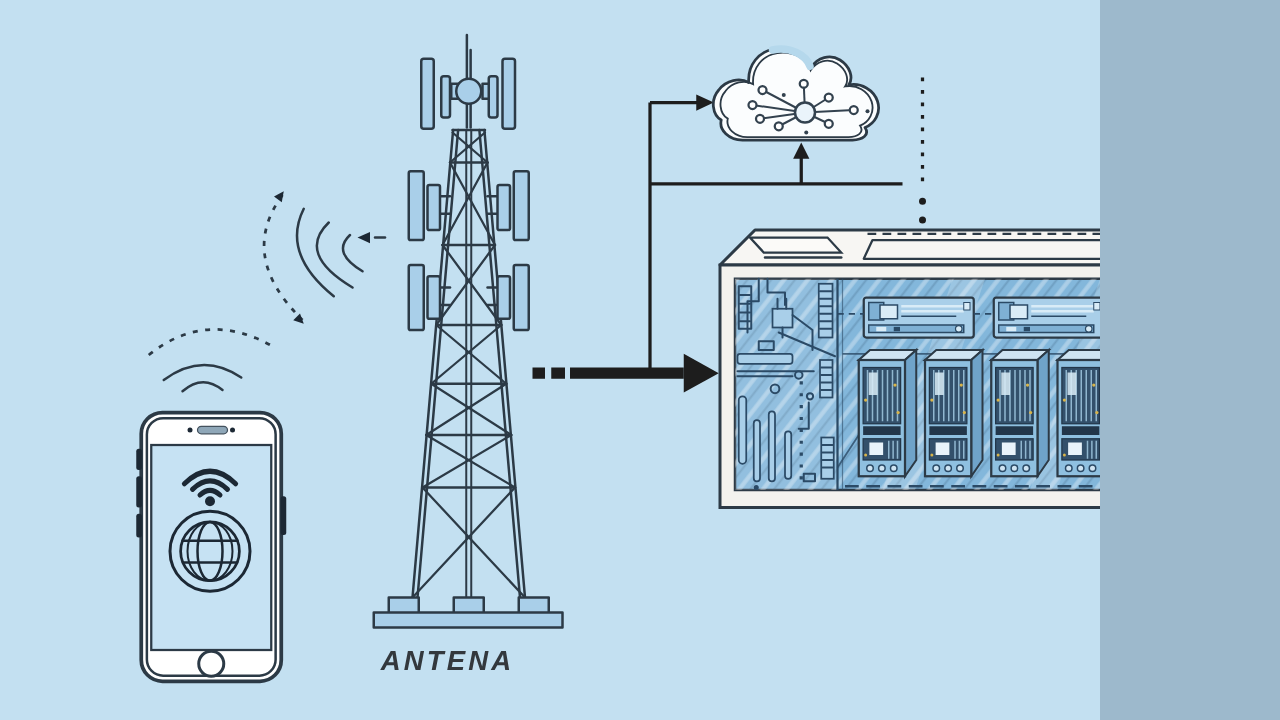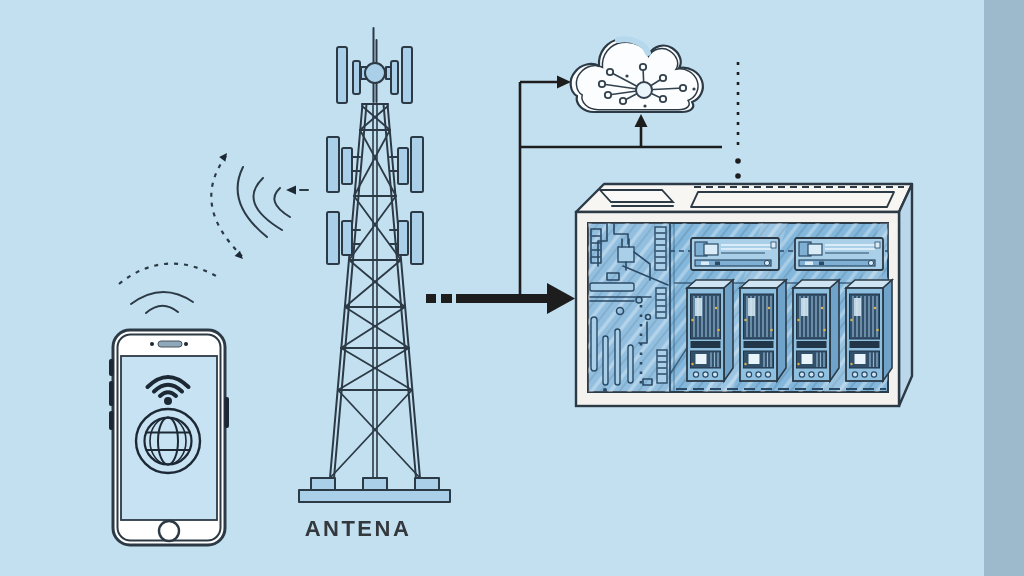--- a/index.html
+++ b/index.html
@@ -1,19 +1,20 @@
 <!DOCTYPE html>
 <html style="--background: #c3e0f1; --outline: #2c3a46; --icon-navy: #1c2834; --panel-blue: #a9cfe9; --arrow-black: #1d1d1d; --label-text: #33383d; --server-frame: #f3f2ee; --server-top: #f7f6f3; --server-side: #bad7eb; --interior-blue: #83b7db; --interior-dark: #2b4a66; --module-blue: #8fc0e0; --module-dark: #33506b; --detail-light: #d9ecf7; --accent-yellow: #d8b44a; --cloud-fill: #fbfdfe; --cloud-shade: #b5d8ec; --screen-blue: #c6e2f3; --white: #ffffff;"><head>
 <meta charset="utf-8">
 <style>
   html,body{margin:0;padding:0;background:#9db9cc;}
   .stage{
-    position:relative;width:984px;height:576px;overflow:hidden;
+    position:relative;width:880px;height:576px;overflow:hidden;
     background:var(--background,#c3e0f1);
     font-family:"Liberation Sans", sans-serif;
+    font-style:italic;
   }
   svg{position:absolute;left:0;top:0;display:block;}
   .o   {stroke:var(--outline);fill:none;stroke-width:2;stroke-linecap:round;stroke-linejoin:round;}
   .panel{fill:var(--panel-blue);stroke:var(--outline);stroke-width:2;stroke-linejoin:round;}
   .whitefill{fill:var(--white);stroke:var(--outline);}
   .navy{fill:var(--icon-navy);}
   .navyln{stroke:var(--icon-navy);fill:none;stroke-linecap:round;}
   .dashln{stroke:var(--outline);stroke-width:2.2;fill:none;stroke-dasharray:4 6;}
   .conn{stroke:var(--arrow-black);stroke-width:2.6;fill:none;}
   .blk {fill:var(--arrow-black);stroke:none;}

